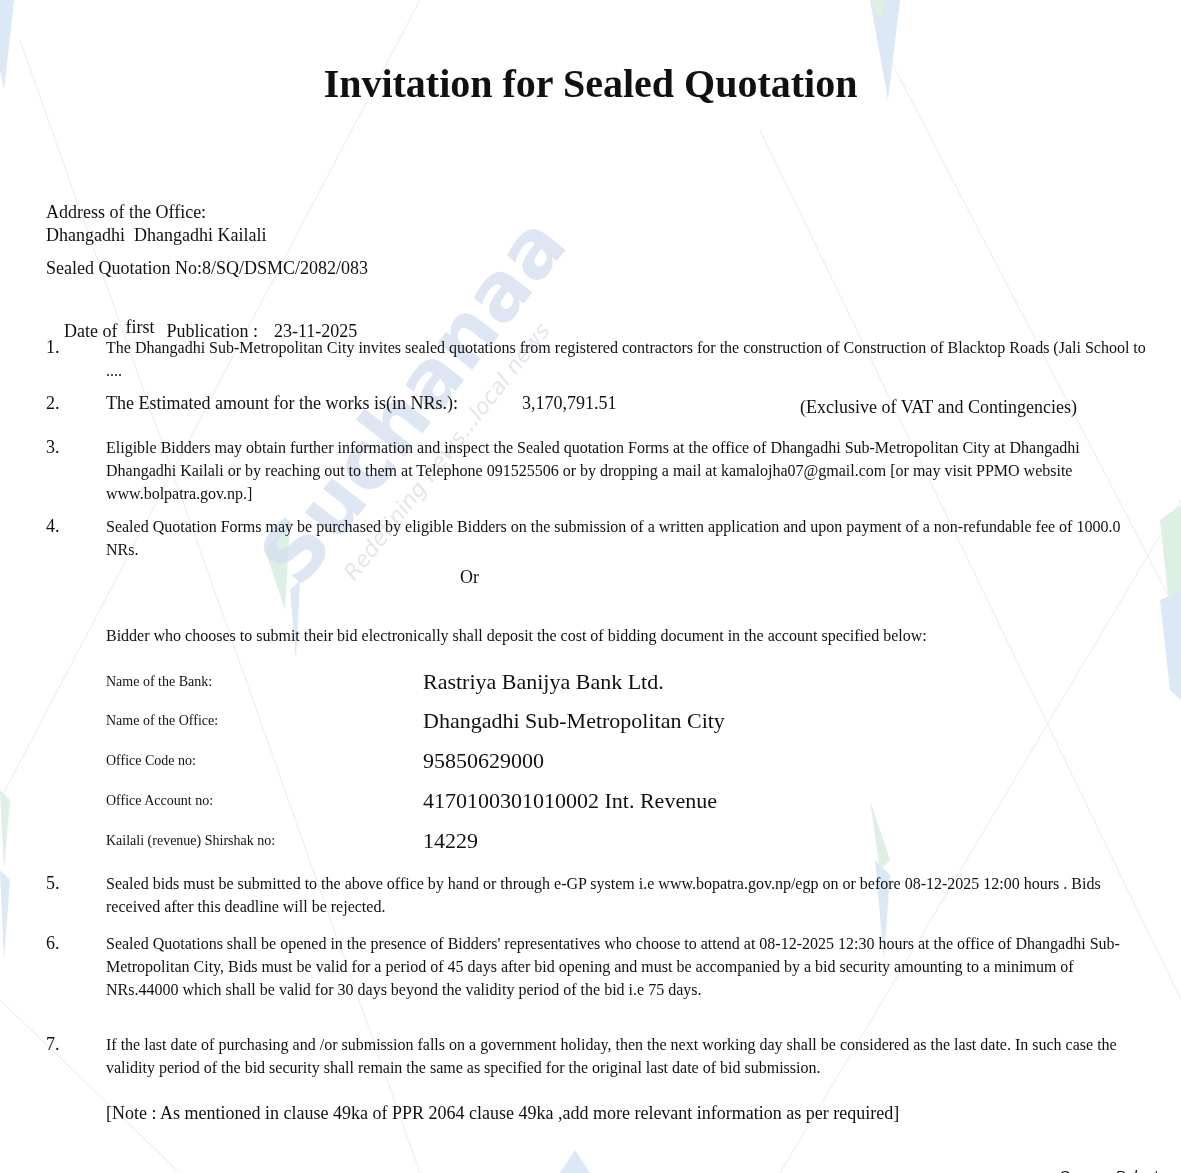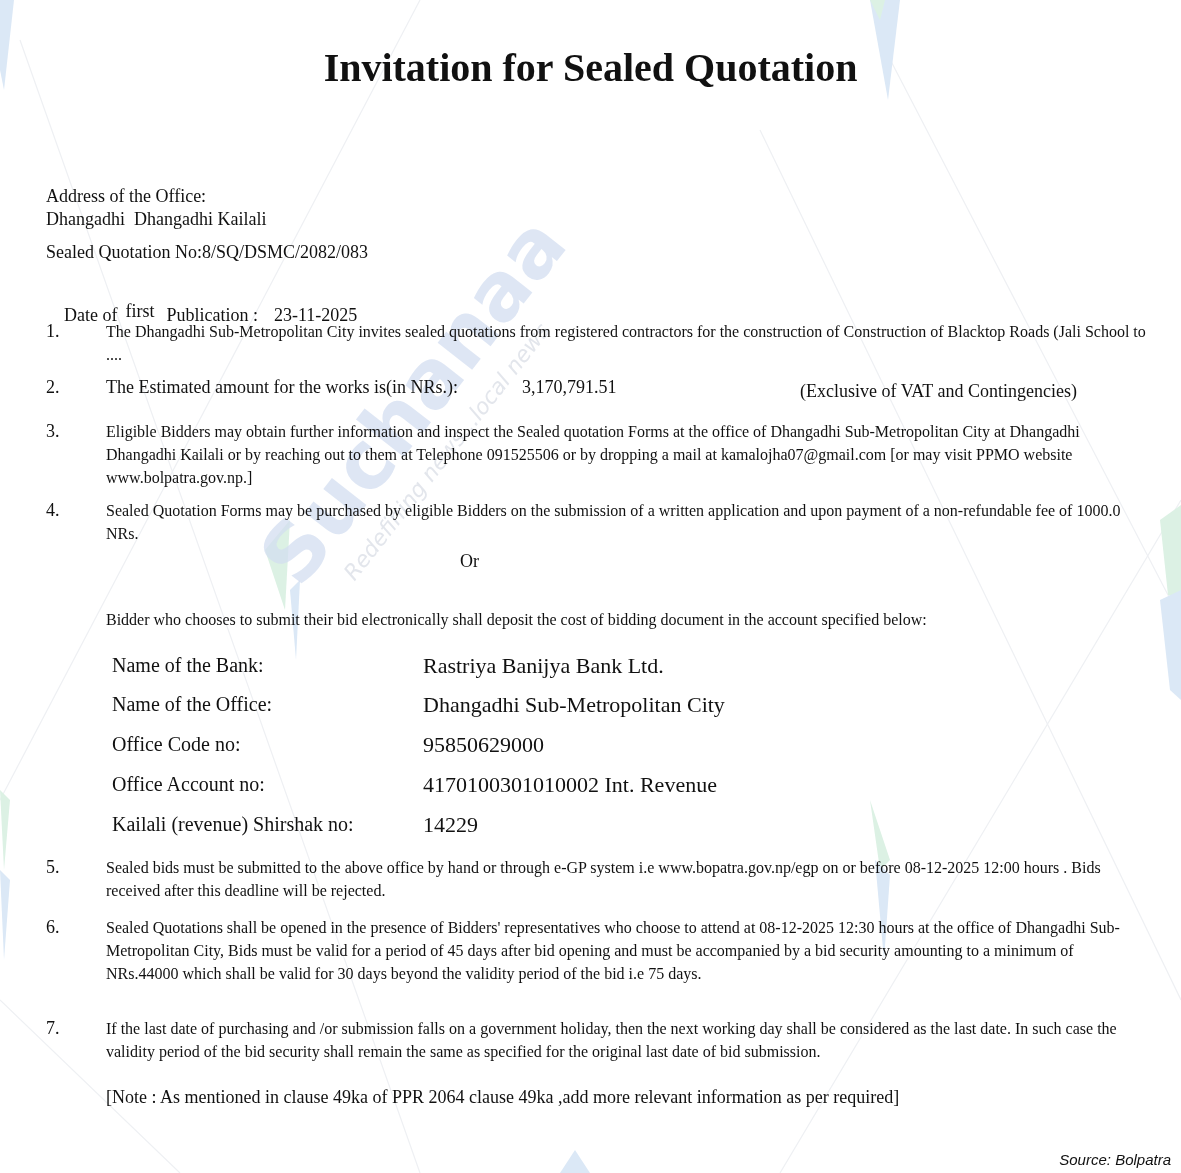--- a/index.html
+++ b/index.html
@@ -2,31 +2,31 @@
 <html><head>
   <meta charset="utf-8">
   <style>
     html, body { margin: 0; padding: 0; }
     body {
       width: 1181px; height: 1173px; position: relative; overflow: hidden;
       background: #ffffff; color: #111111;
       font-family: "Liberation Serif", "DejaVu Serif", serif;
     }
     .bg { position: absolute; inset: 0; z-index: 0; pointer-events: none; }
-    .page { position: absolute; inset: 0; z-index: 1; }
+    .page { position: absolute; inset: 0; z-index: 1; margin-top: 16px; }
     .title {
       position: absolute; left: 0; right: 0; top: 44px; text-align: center;
       font-size: 40px; font-weight: bold; letter-spacing: 0px;
     }
     .line { position: absolute; font-size: 18px; line-height: 23px; white-space: pre; }
     .num { position: absolute; left: 46px; font-size: 18px; line-height: 23px; }
     .para { position: absolute; left: 106px; width: 1040px; font-size: 16px; line-height: 23px; }
     .sup { position: relative; top: -4px; margin: 0 12px 0 8px; }
     .gap { display: inline-block; }
-    .kv-label { position: absolute; left: 112px; font-size: 20px; line-height: 23px; }
+    .kv-label { position: absolute; left: 106px; font-size: 14px; line-height: 23px; }
     .kv-value { position: absolute; left: 423px; font-size: 22px; line-height: 23px; }
     .source {
       position: absolute; right: 10px; top: 1151px;
       font-family: "Liberation Sans", "DejaVu Sans", sans-serif;
       font-style: italic; font-size: 15px; text-align: center;
     }
   </style>
 </head>
 <body>
 

